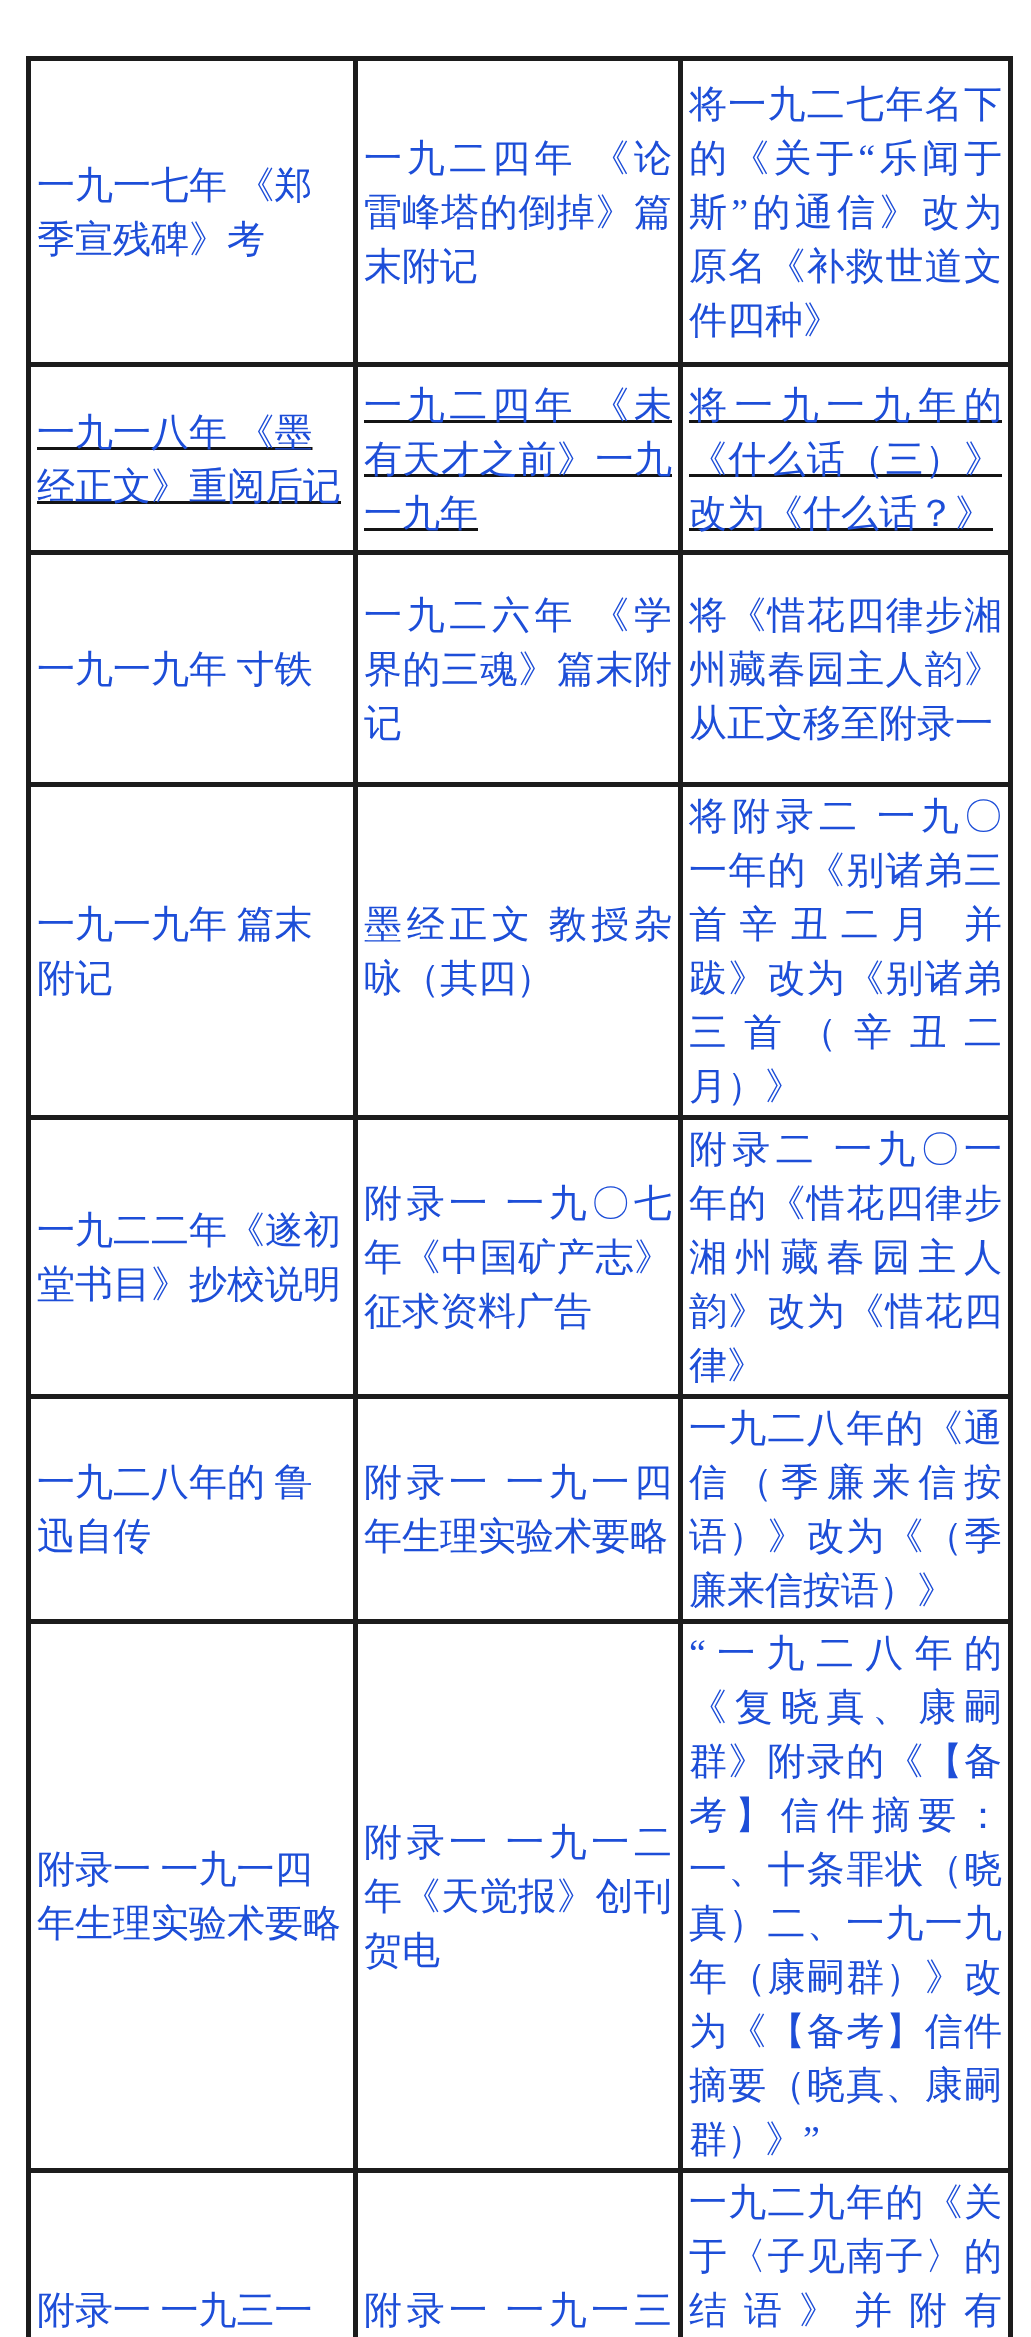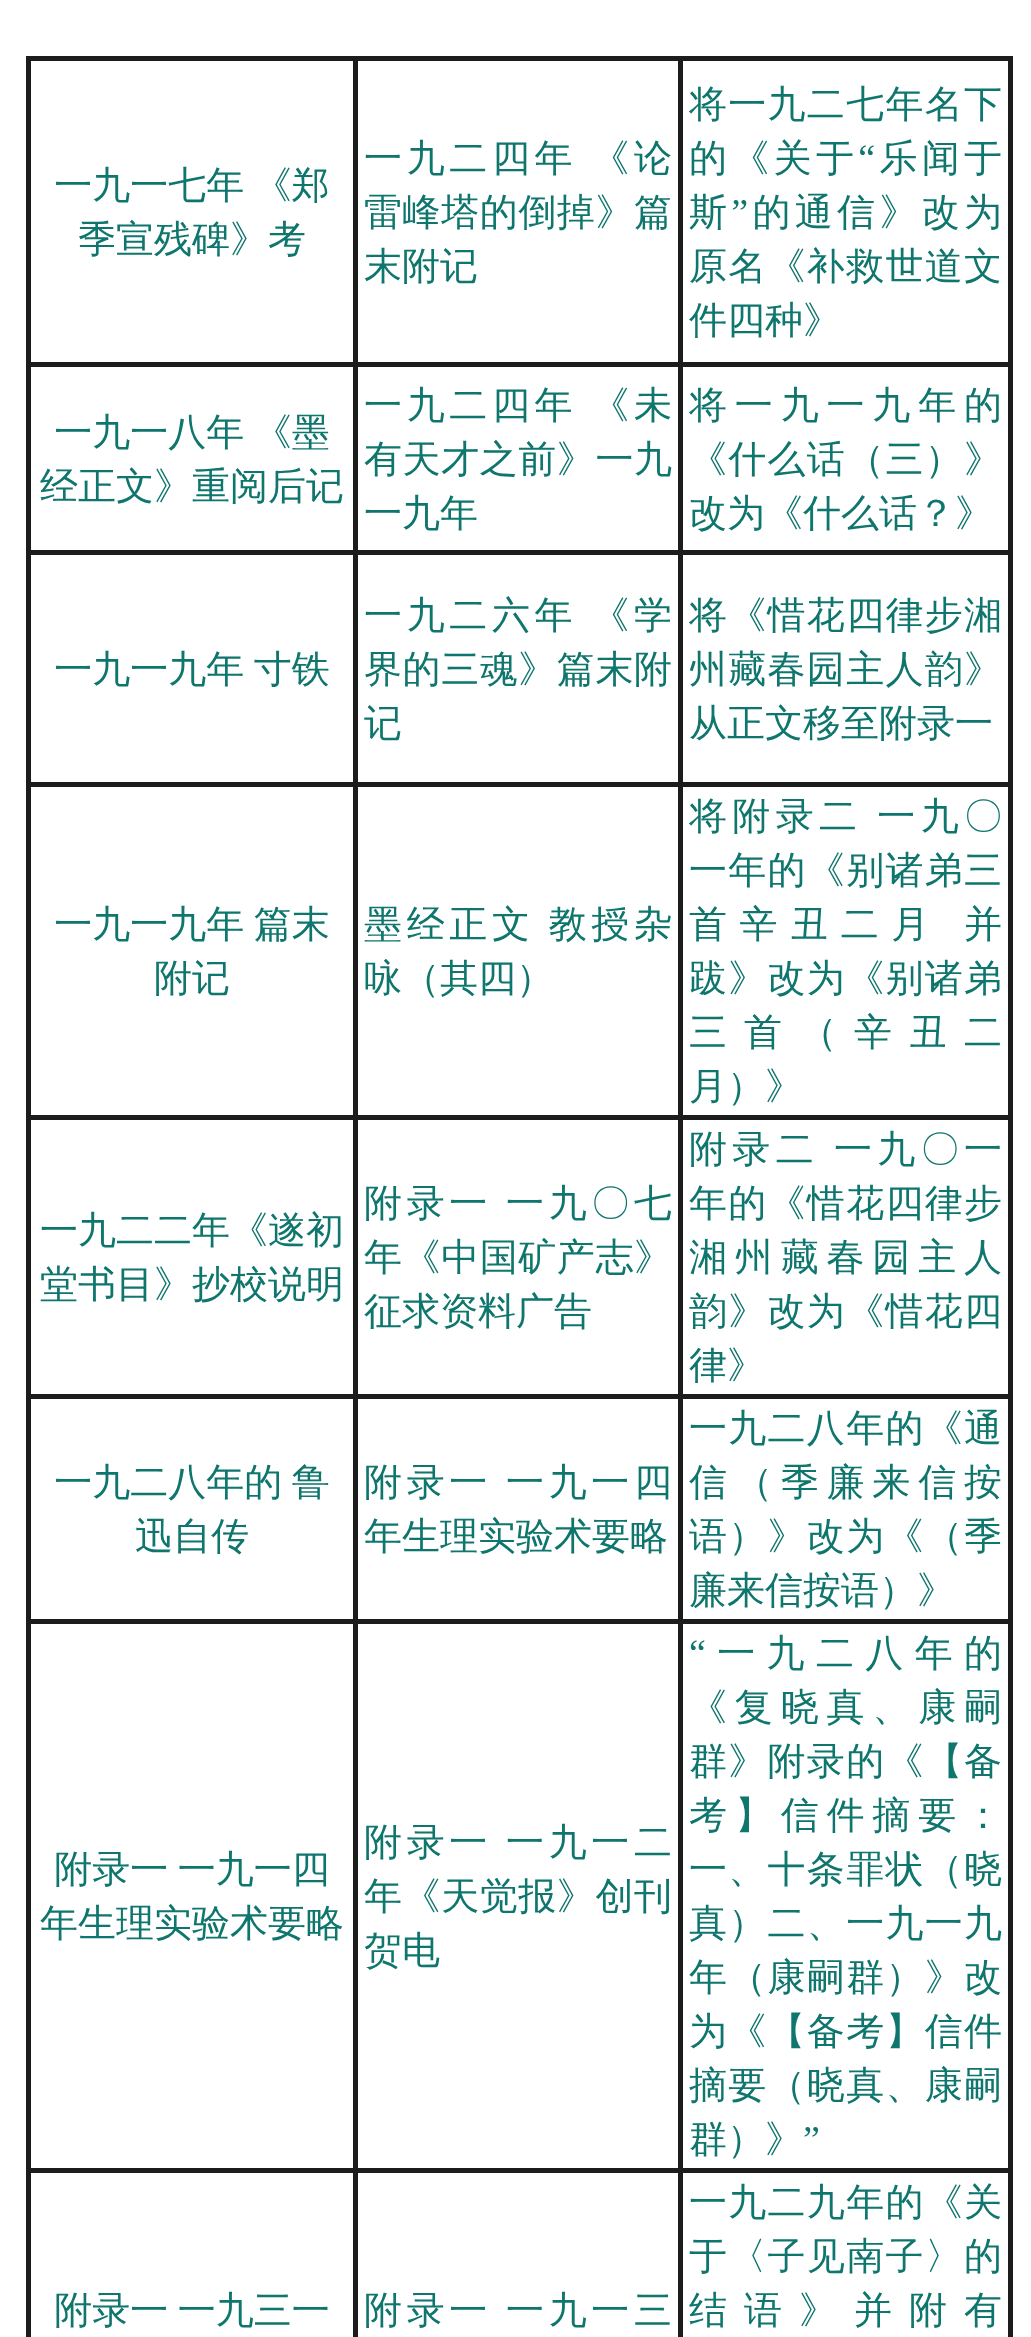--- a/index.html
+++ b/index.html
@@ -27,37 +27,37 @@
     width: 982px;
     border-collapse: collapse;
     table-layout: fixed;
     background: #ffffff;
   }
   table.revision-table td {
     border: 5px solid #1c1c1c;
     vertical-align: middle;
     font-size: 38px;
     line-height: 54px;
-    color: #0f766e;
+    color: #1d4ed8;
     padding: 2px 6px;
     overflow: hidden;
     letter-spacing: 0px;
   }
   td.c1 {
-    text-align: center;
+    text-align: left;
     padding: 2px 8px;
   }
   td.c2, td.c3 {
     text-align: justify;
     text-justify: inter-character;
     -moz-text-align-last: left;
     text-align-last: left;
   }
   tr.r0 { height: 306px; }
-  tr.r1 { height: 188px; }
+  tr.r1 { height: 188px; text-decoration: underline; }
   tr.r2 { height: 232px; }
   tr.r3 { height: 278px; }
   tr.r4 { height: 233px; }
   tr.r5 { height: 219px; }
   tr.r6 { height: 441px; }
   tr.r7 { height: 340px; }
 </style>
 </head>
 <body>
 

